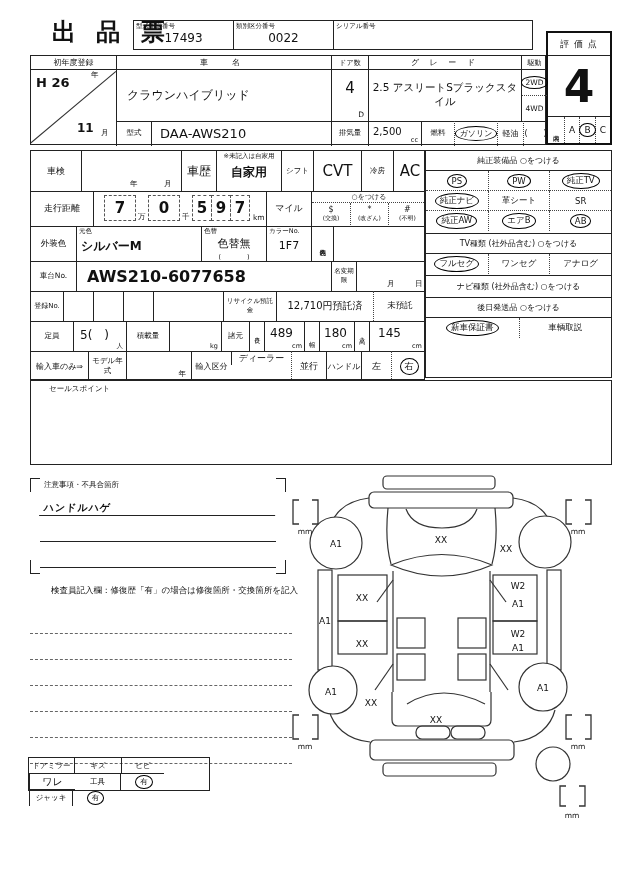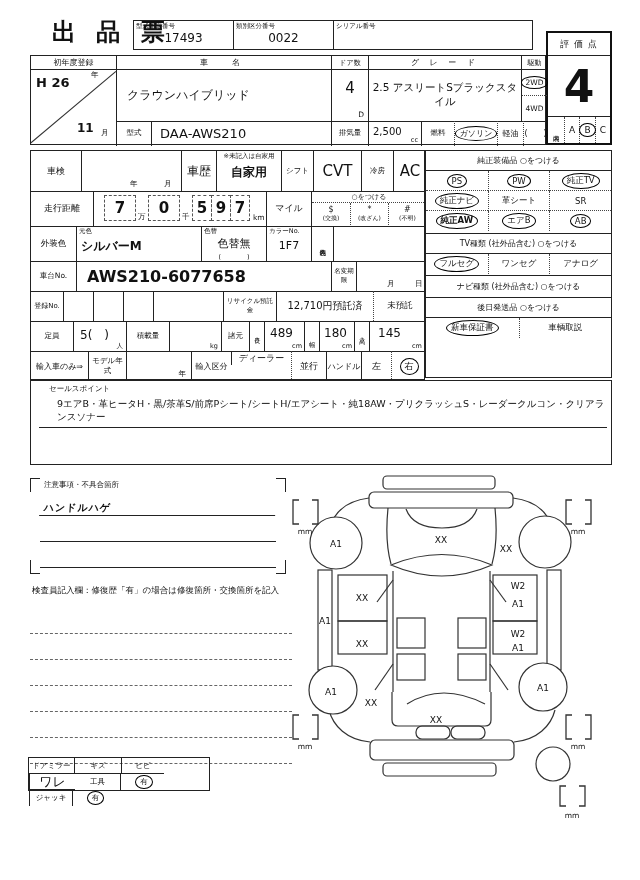--- a/index.html
+++ b/index.html
@@ -267,21 +267,21 @@
         </div>
         <div class="gcell db" style="width: 33.3333%; height: 20px;">
           <span class="circled">純正ナビ</span>
         </div>
         <div class="gcell dl db" style="width: 33.3333%; height: 20px;">
           <span>革シート</span>
         </div>
         <div class="gcell dl db" style="width: 33.3333%; height: 20px;">
           <span>SR</span>
         </div>
-        <div class="gcell" style="width: 33.3333%; height: 20px; font-weight: bold;">
+        <div class="gcell" style="width: 33.3333%; height: 20px;">
           <span class="circled">純正AW</span>
         </div>
         <div class="gcell dl" style="width: 33.3333%; height: 20px;">
           <span class="circled">エアB</span>
         </div>
         <div class="gcell dl" style="width: 33.3333%; height: 20px;">
           <span class="circled">AB</span>
         </div>
       </div>
     <div class="hd bb" style="height:20px;">TV種類 (社外品含む) ○をつける</div>
@@ -303,57 +303,56 @@
           <span class="circled">新車保証書</span>
         </div>
         <div class="gcell dl" style="width: 50%; height: 20px;">
           <span>車輌取説</span>
         </div>
       </div>
   </div>
 
   <div class="c bd" style="left:30px;top:380px;width:582px;height:85px;">
     <div class="c lab" style="left:18px;top:4px;">セールスポイント</div>
-    <div class="c" style="left:8px;top:15px;right:4px;font-size:9.5px;padding:2px 0 3px 18px;border-bottom:1.3px solid #222;">9エアB・革ヒータH・黒/茶革S/前席Pシート/シートH/エアシート・純18AW・プリクラッシュS・レーダークルコン・クリアランスソナー</div>
   </div>
 
   <div class="c" style="left:30px;top:478px;width:256px;height:96px;">
     <div class="cbr" style="left:0;top:0;border-left:1.5px solid #222;border-top:1.5px solid #222;"></div>
     <div class="cbr" style="right:0;top:0;border-right:1.5px solid #222;border-top:1.5px solid #222;"></div>
     <div class="cbr" style="left:0;bottom:0;border-left:1.5px solid #222;border-bottom:1.5px solid #222;"></div>
     <div class="cbr" style="right:0;bottom:0;border-right:1.5px solid #222;border-bottom:1.5px solid #222;"></div>
     <div class="c lab" style="left:14px;top:3px;">注意事項・不具合箇所</div>
     <div id="notes-lines" class="c" style="left:10px;top:12px;right:10px;">
         <div class="note-line hand">ハンドルハゲ</div>
         <div class="note-line"></div>
         <div class="note-line"></div>
       </div>
   </div>
 
-  <div class="c" style="left:32px;top:585px;width:285px;font-size:8.5px;">検査員記入欄：修復歴「有」の場合は修復箇所・交換箇所を記入</div>
+  <div class="c" style="left:32px;top:585px;width:285px;font-size:8.5px;text-align:center;">検査員記入欄：修復歴「有」の場合は修復箇所・交換箇所を記入</div>
   <div id="insp-lines" class="c" style="left:30px;top:608px;width:262px;">
       <div class="insp-line"></div>
       <div class="insp-line"></div>
       <div class="insp-line"></div>
       <div class="insp-line"></div>
       <div class="insp-line"></div>
       <div class="insp-line"></div>
     </div>
 
   <div id="legend" class="c bd gwrap" style="left:28px;top:757px;width:182px;height:34px;">
       <div class="gcell bb" style="width: 45px; height: 16px; font-size: 7.5px;">
         <span>ドアミラー</span>
       </div>
       <div class="gcell bl bb" style="width: 47px; height: 16px; font-size: 7.5px;">
         <span>キズ</span>
       </div>
       <div class="gcell bl bb" style="width: 43px; height: 16px; font-size: 7.5px;">
         <span>ヒビ</span>
       </div>
-      <div class="gcell bl bb" style="width: 46px; height: 16px; font-size: 13px;">
+      <div class="gcell bl bb" style="width: 46px; height: 16px; font-size: 10px;">
         <span>ワレ</span>
       </div>
       <div class="gcell" style="width: 45px; height: 16px; font-size: 7.5px;">
         <span>工具</span>
       </div>
       <div class="gcell bl" style="width: 47px; height: 16px; font-size: 7.5px;">
         <span class="circled">有</span>
       </div>
       <div class="gcell bl" style="width: 43px; height: 16px; font-size: 7.5px;">
         <span>ジャッキ</span>

